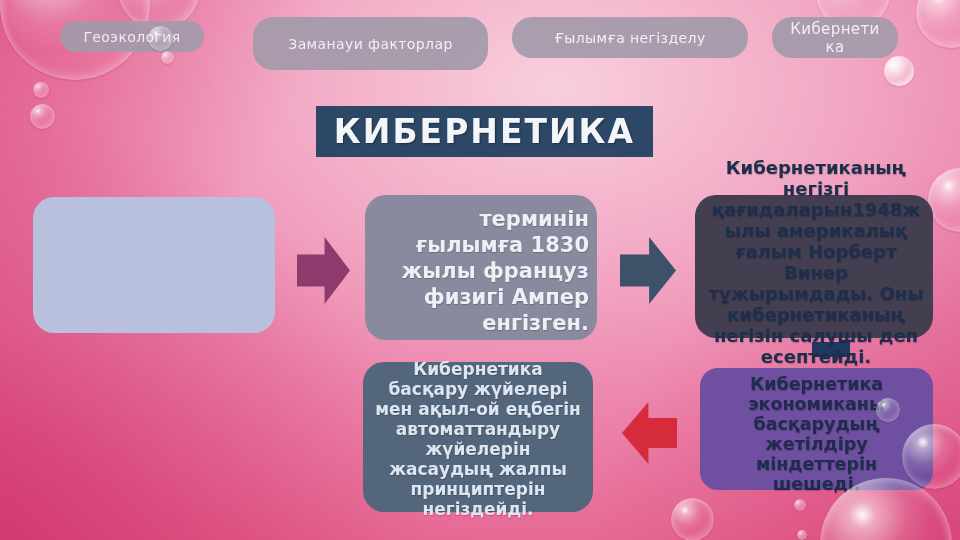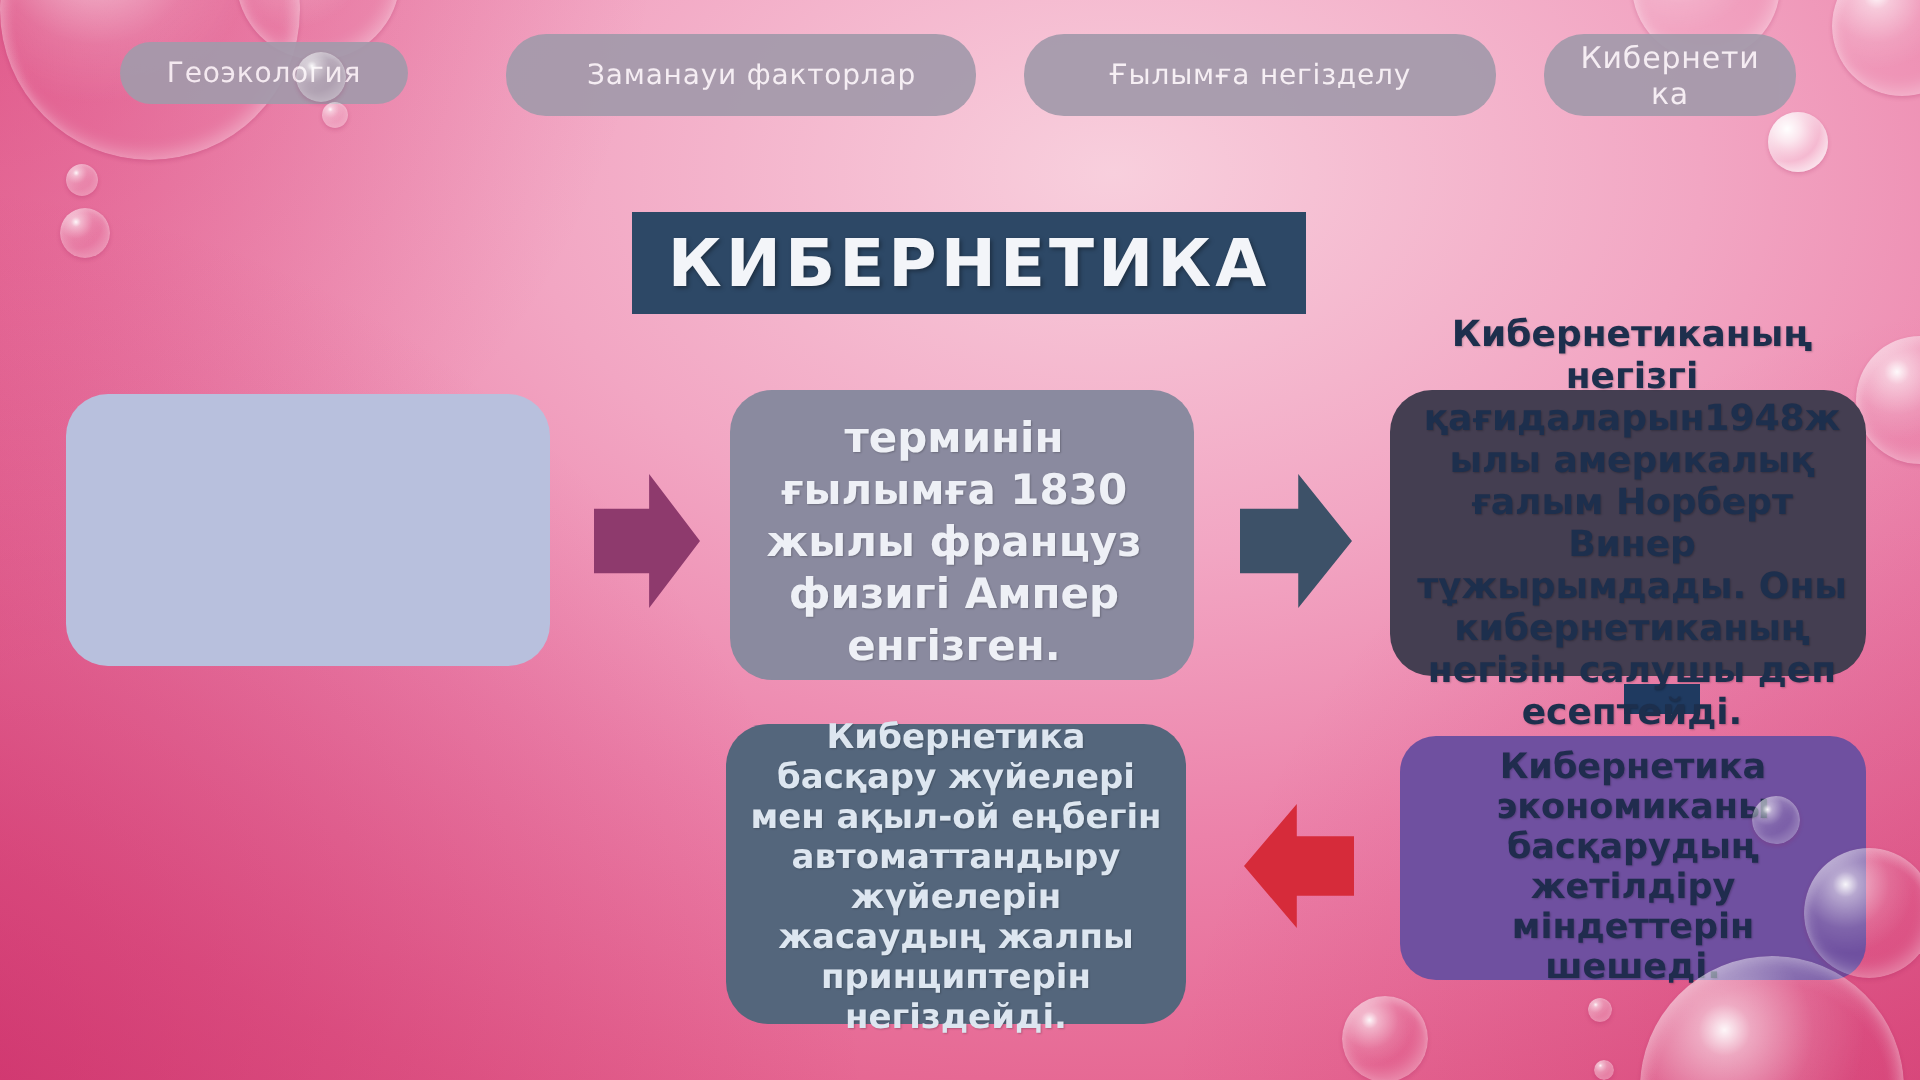--- a/index.html
+++ b/index.html
@@ -59,38 +59,38 @@
     <div class="bubble" style="left:30px;top:104px;width:25px;height:25px;"></div>
     <div class="bubble" style="left:816px;top:-44px;width:74px;height:74px;"></div>
     <div class="bubble" style="left:916px;top:-22px;width:70px;height:70px;"></div>
     <div class="bubble bubble-solid" style="left:884px;top:56px;width:30px;height:30px;"></div>
     <div class="bubble" style="left:928px;top:168px;width:64px;height:64px;"></div>
   </div>
 
   <div class="pill" style="left:60px;top:21px;width:124px;height:31px;padding:0 10px;">
     <span>Геоэкология</span>
   </div>
-  <div class="pill" style="left:253px;top:17px;width:175px;height:41px;padding:0 30px;justify-content:flex-end;">
+  <div class="pill" style="left:253px;top:17px;width:175px;height:53px;padding:0 30px;">
     <span>Заманауи факторлар</span>
   </div>
   <div class="pill" style="left:512px;top:17px;width:176px;height:41px;padding:0 30px;">
     <span>Ғылымға негізделу</span>
   </div>
   <div class="pill pill-narrow" style="left:772px;top:17px;width:126px;height:41px;">
     <span>Кибернетика</span>
   </div>
 
   <div class="title">КИБЕРНЕТИКА</div>
 
   <div class="box-bg" style="left:33px;top:197px;width:242px;height:136px;background:var(--left_box_bg);"></div>
 
   <div class="arr arr-right" style="left:297px;top:237px;width:53px;height:67px;background:var(--arrow_plum);"></div>
 
   <div class="box-bg" style="left:365px;top:195px;width:232px;height:145px;background:var(--center_box_bg);"></div>
-  <div class="box-text" style="left:365px;top:206px;width:224px;font-size:21px;line-height:26px;color:var(--center_box_text);">терминін
+  <div class="box-text" style="left:365px;top:206px;width:224px;font-size:21px;line-height:26px;color:var(--center_box_text);text-align:right;">терминін
 ғылымға 1830
 жылы француз
 физигі Ампер
 енгізген.</div>
 
   <div class="arr arr-right" style="left:620px;top:237px;width:56px;height:67px;background:var(--arrow_slate);"></div>
 
   <div class="box-bg" style="left:695px;top:195px;width:238px;height:143px;background:var(--right_box_bg);"></div>
   <div class="accent-rect" style="left:812px;top:342px;width:38px;height:15px;background:var(--accent_rect_navy);"></div>
   <div class="box-text" style="left:690px;top:157px;width:252px;font-size:18px;line-height:21px;color:var(--right_box_text);">Кибернетиканың

